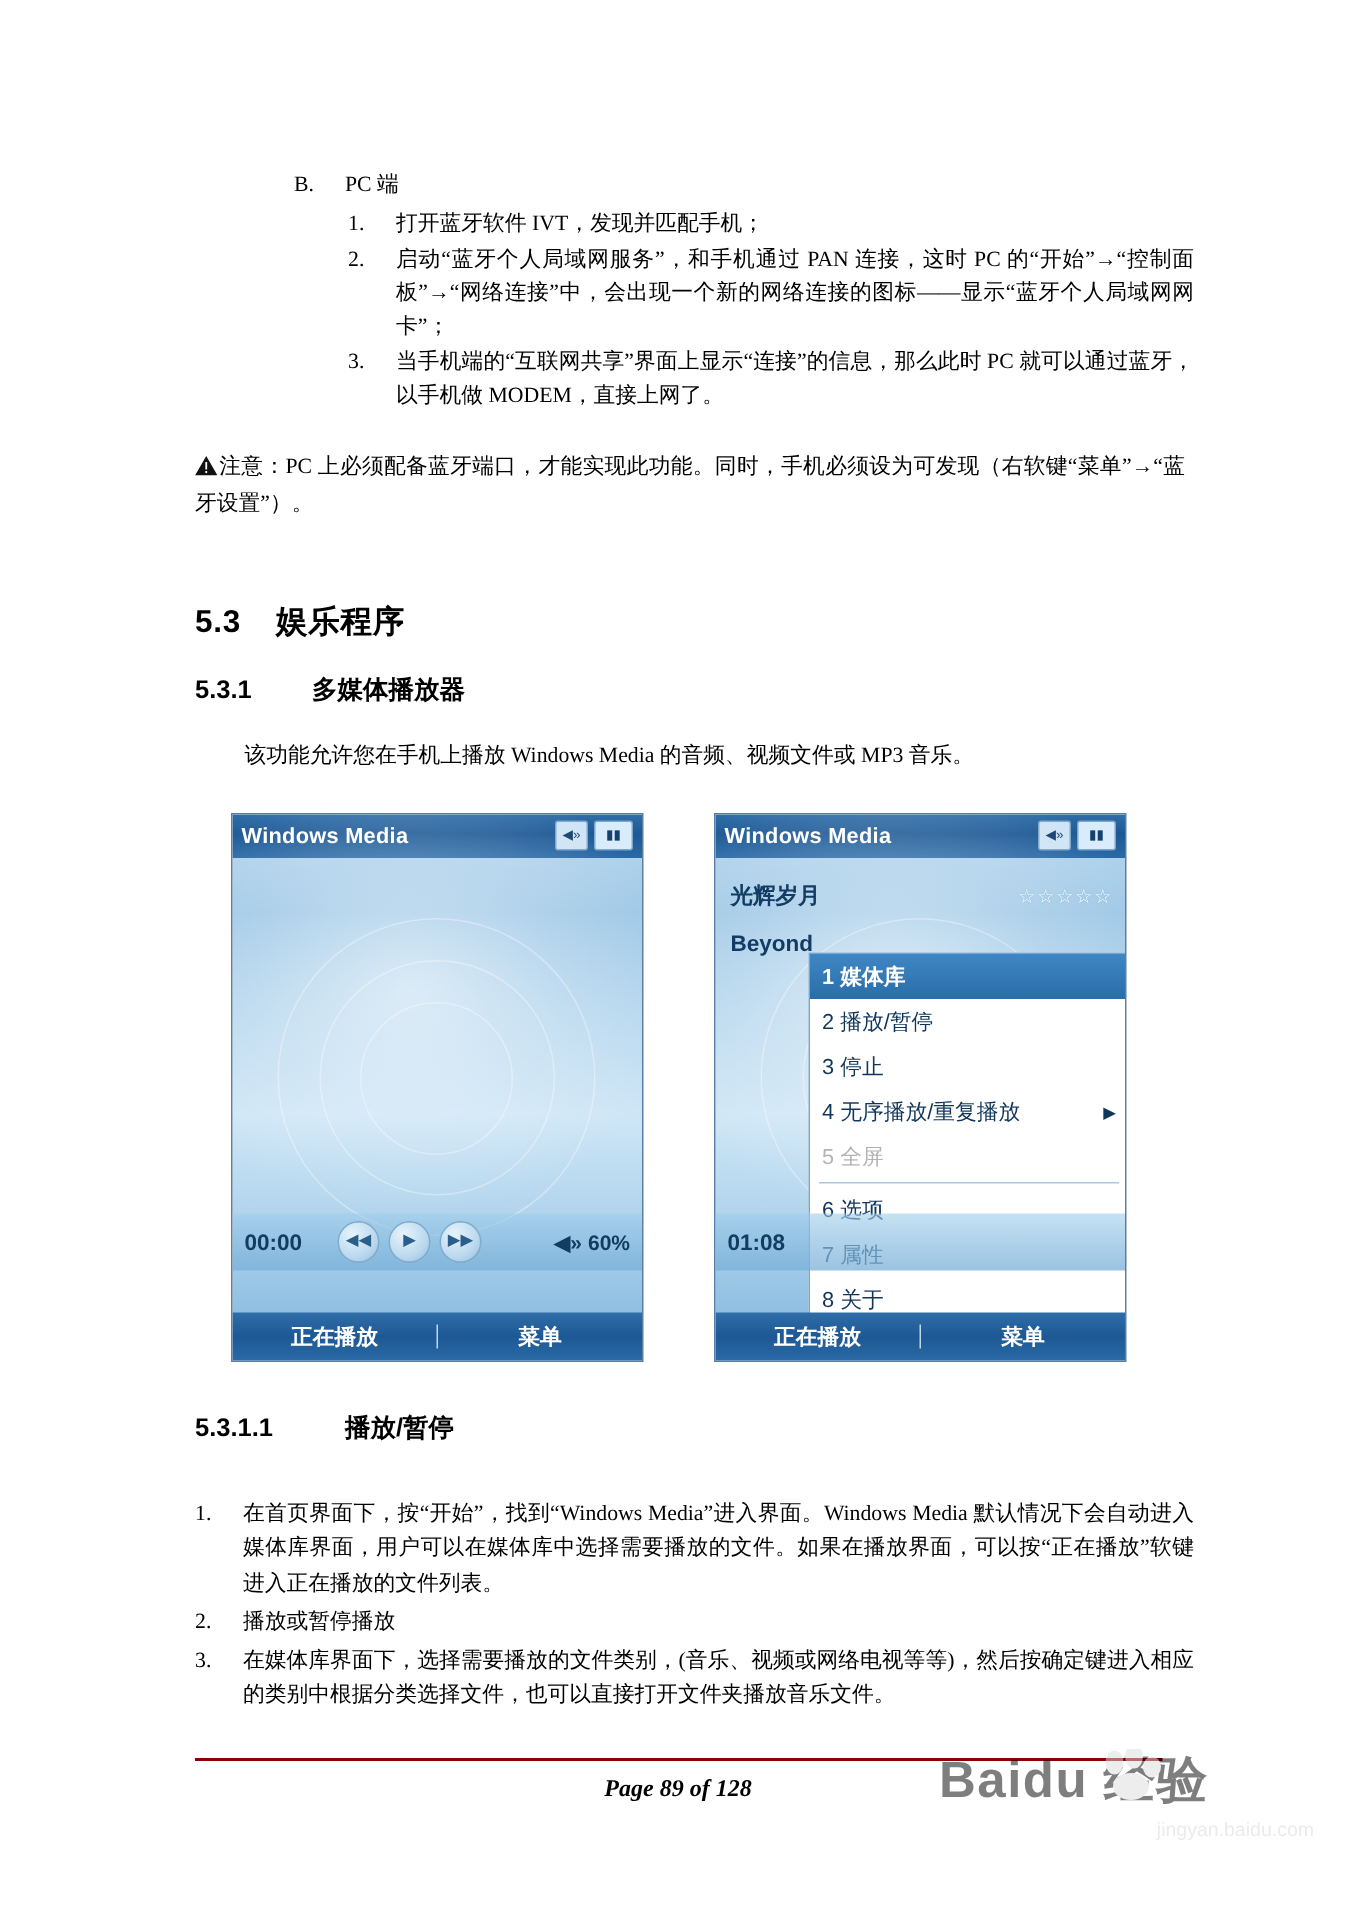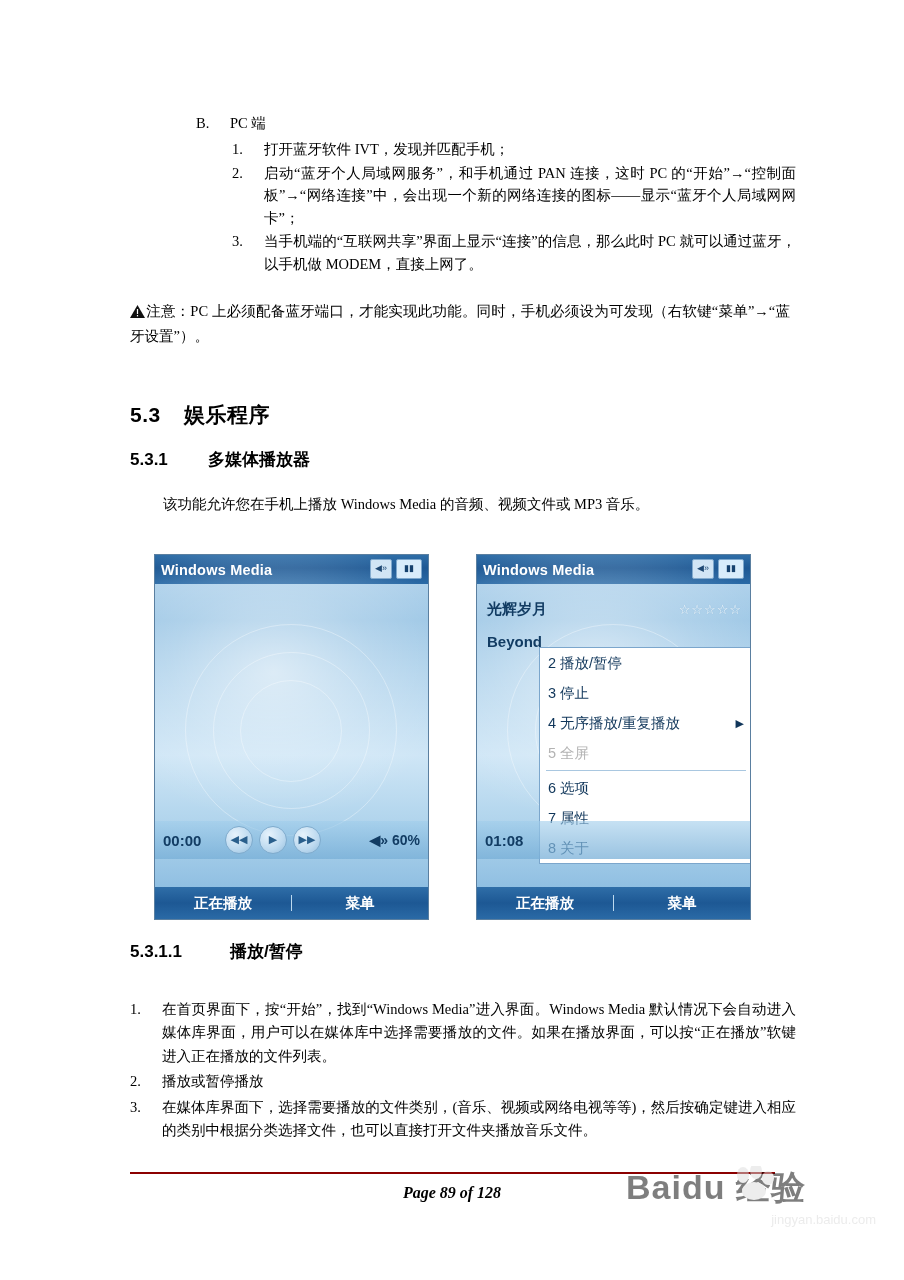--- a/index.html
+++ b/index.html
@@ -110,21 +110,21 @@
   
   .shots {
     position: absolute;
     left: 154px;
     top: 538px;
     width: 600px;
     height: 368px;
   }
   .phone {
     position: absolute;
-    top: 16px;
+    top: 4px;
     width: 275px;
     height: 366px;
     border: 1px solid #5a7fa0;
     box-sizing: border-box;
     overflow: hidden;
     font-family: "Liberation Sans", sans-serif;
     background: linear-gradient(180deg,#bcd9ef 0%, #9fc8e6 18%, #cfe6f6 55%, #a9d0ea 78%, #7fb4dd 100%);
   }
   .phone.left { left: 0; }
   .phone.right { left: 322px; }
@@ -422,20 +422,23 @@
         <div class="ring r1"></div>
         <div class="ring r2"></div>
 
         <div class="songinfo">
           <div class="songtitle">光辉岁月</div>
           <div class="artist">Beyond</div>
         </div>
         <div class="stars">☆☆☆☆☆</div>
 
         <div class="menu">
+          <div class="mi sel">
+            <span>1 媒体库</span>
+          </div>
           <div class="mi">
             <span>2 播放/暂停</span>
           </div>
           <div class="mi">
             <span>3 停止</span>
           </div>
           <div class="mi">
             <span>4 无序播放/重复播放</span>
             <span class="arrow">▶</span>
           </div>

